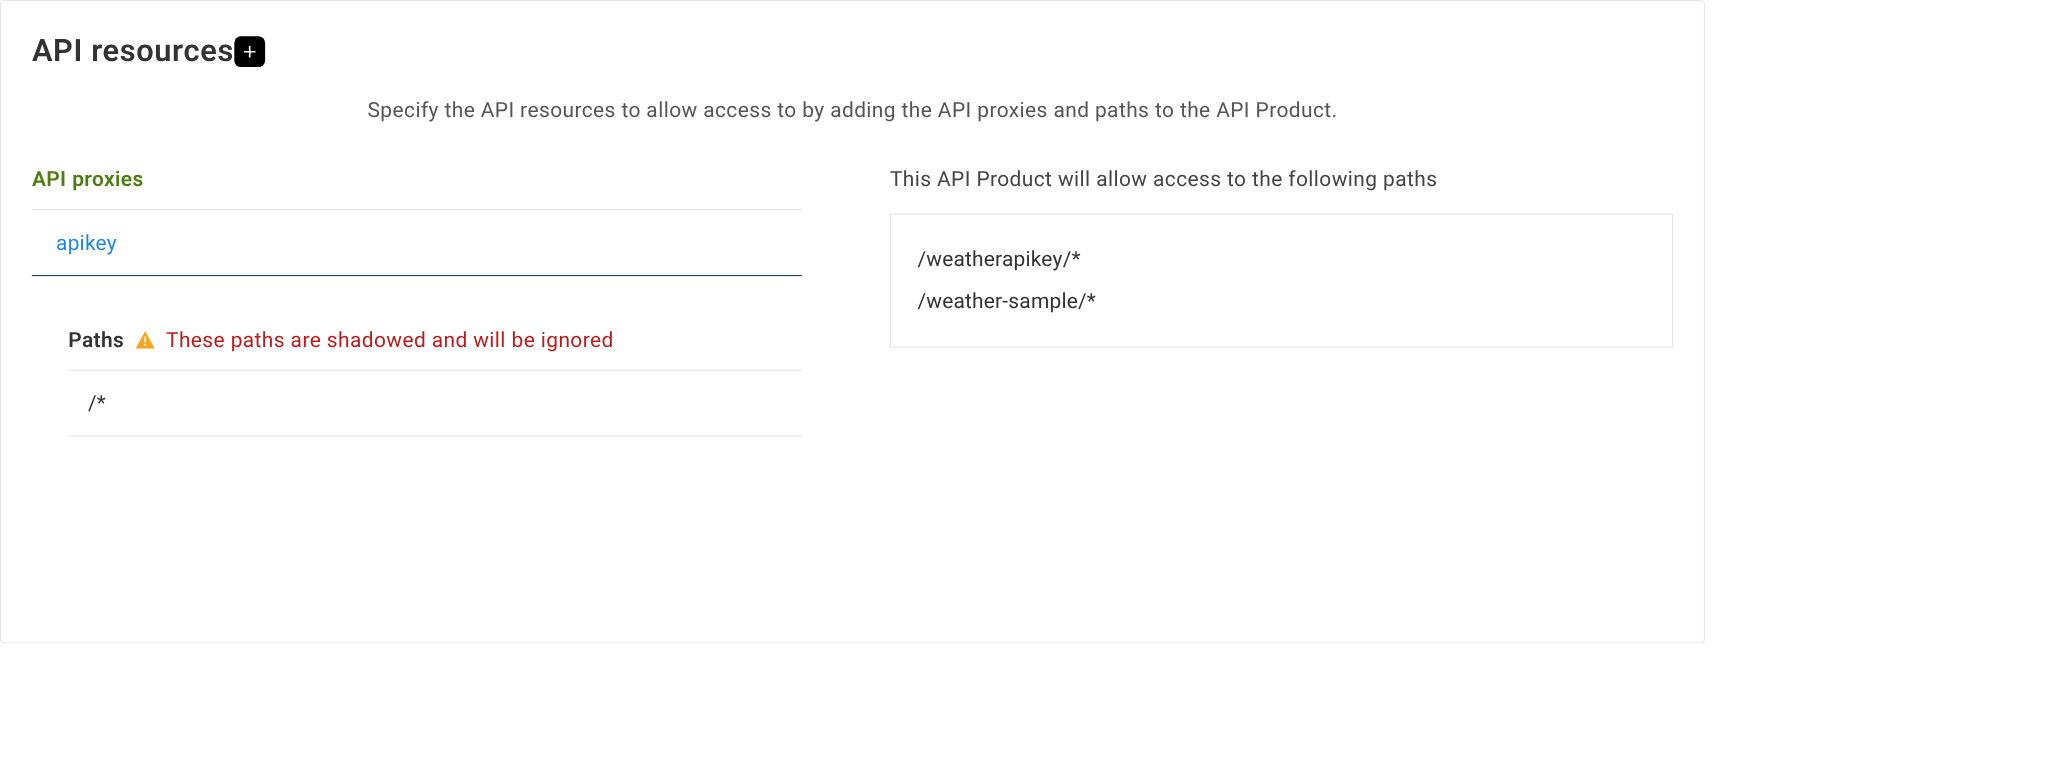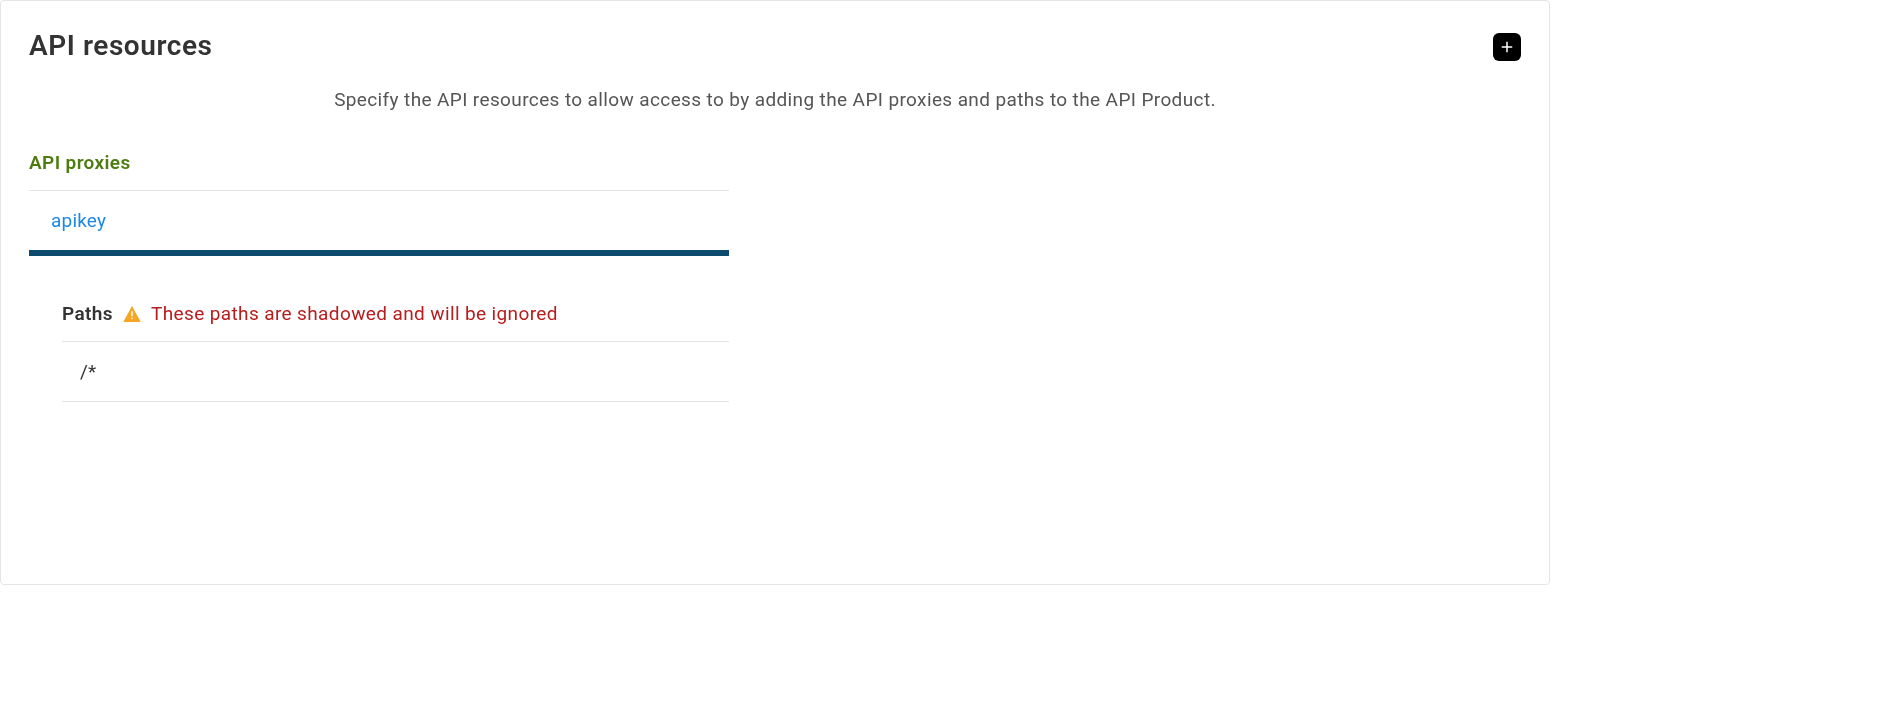--- a/index.html
+++ b/index.html
@@ -16,21 +16,20 @@
     .container {
       border: 1px solid #e5e5e5;
       border-radius: 4px;
       padding: 28px 28px 20px 28px;
       width: 1550px;
       min-height: 585px;
       margin: 0;
     }
     .header-row {
       display: flex;
-      justify-content: space-between;
       align-items: flex-start;
     }
     .section-title {
       font-size: 28px;
       font-weight: 600;
       color: #333;
       margin-bottom: 26px;
       letter-spacing: 0.02em;
     }
     .add-btn {
@@ -71,21 +70,21 @@
       font-weight: 600;
       color: #4d7c0f;
       padding-bottom: 16px;
       letter-spacing: 0.02em;
     }
     .proxy-list {
       border-top: 1px solid #e5e5e5;
     }
     .proxy-item {
       padding: 18px 0 18px 22px;
-      border-bottom: 6px solid #0c4a6e;
+      border-bottom: 1px solid #0c4a6e;
       font-size: 19px;
       color: #1e88e5;
       cursor: pointer;
       letter-spacing: 0.01em;
     }
     .paths-section {
       margin-top: 46px;
       margin-left: 33px;
     }
     .paths-heading-row {
@@ -182,15 +181,22 @@
         </div>
         <div class="path-list" id="path-list">
             <div class="path-item">
               <span>/*</span>
             </div>
           </div>
       </div>
 
     </div>
 
+    <div class="right-col">
+      <div class="right-heading">This API Product will allow access to the following paths</div>
+      <div class="allowed-box" id="allowed-box">
+          <div>/weatherapikey/*</div>
+          <div>/weather-sample/*</div>
+        </div>
+    </div>
   </div>
 
 </div>
 
 </body></html>

